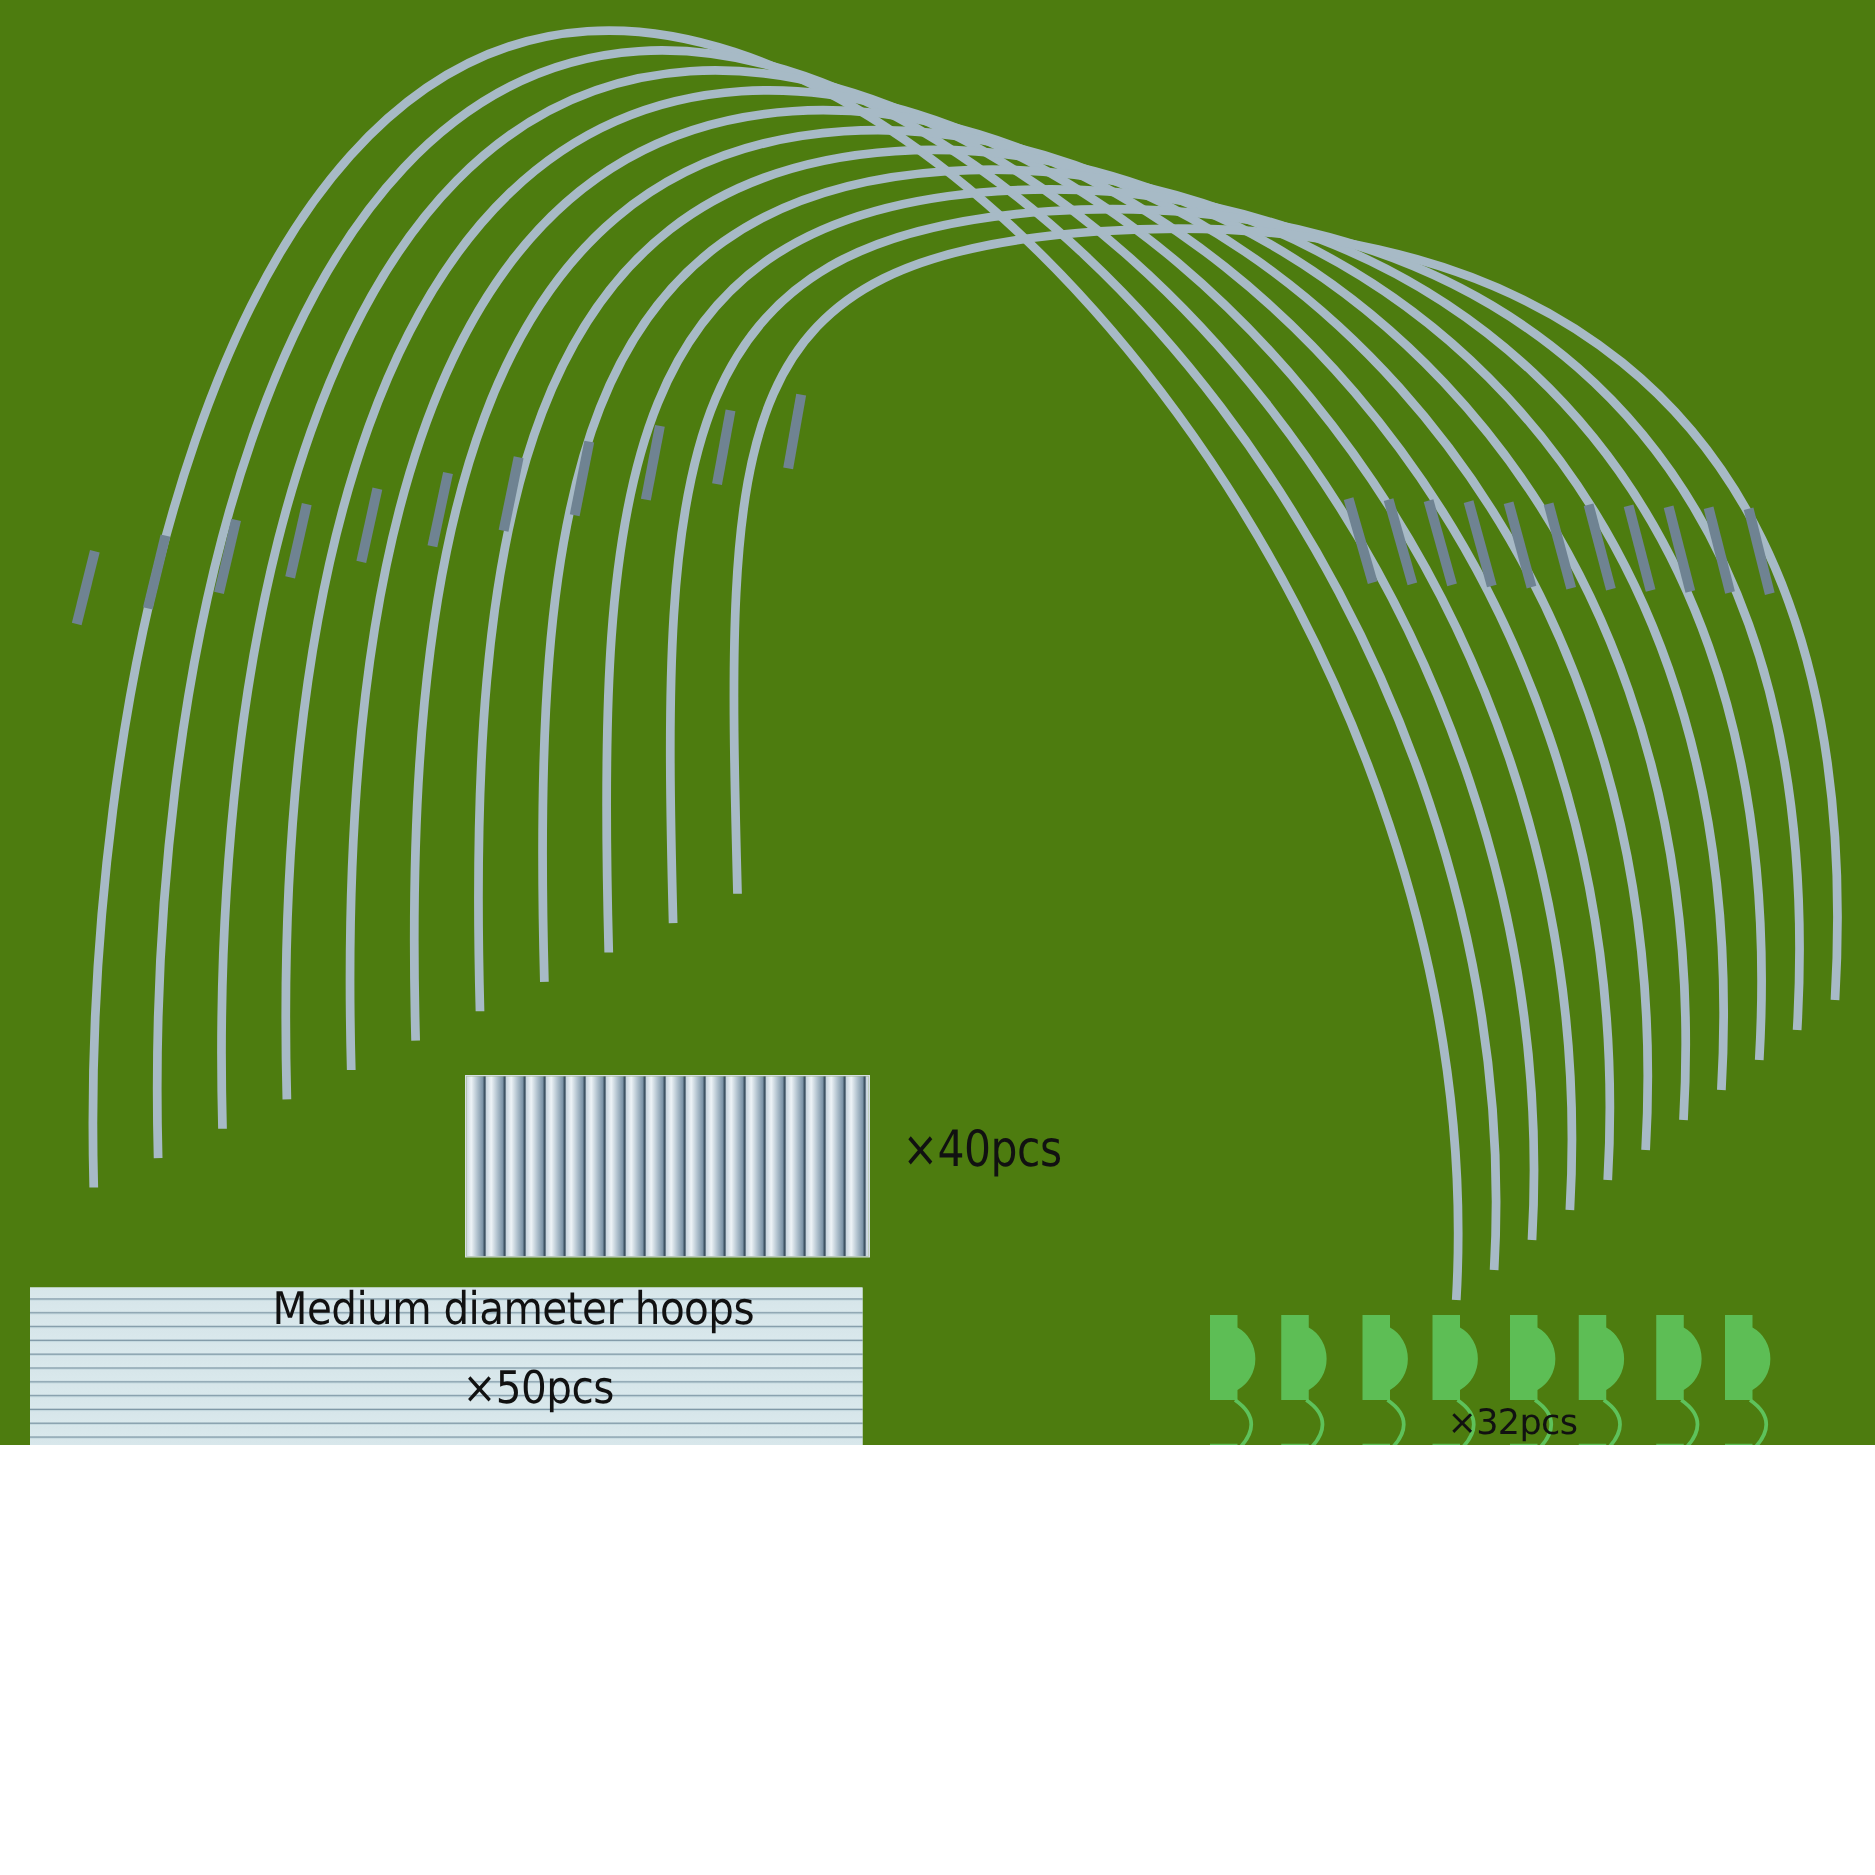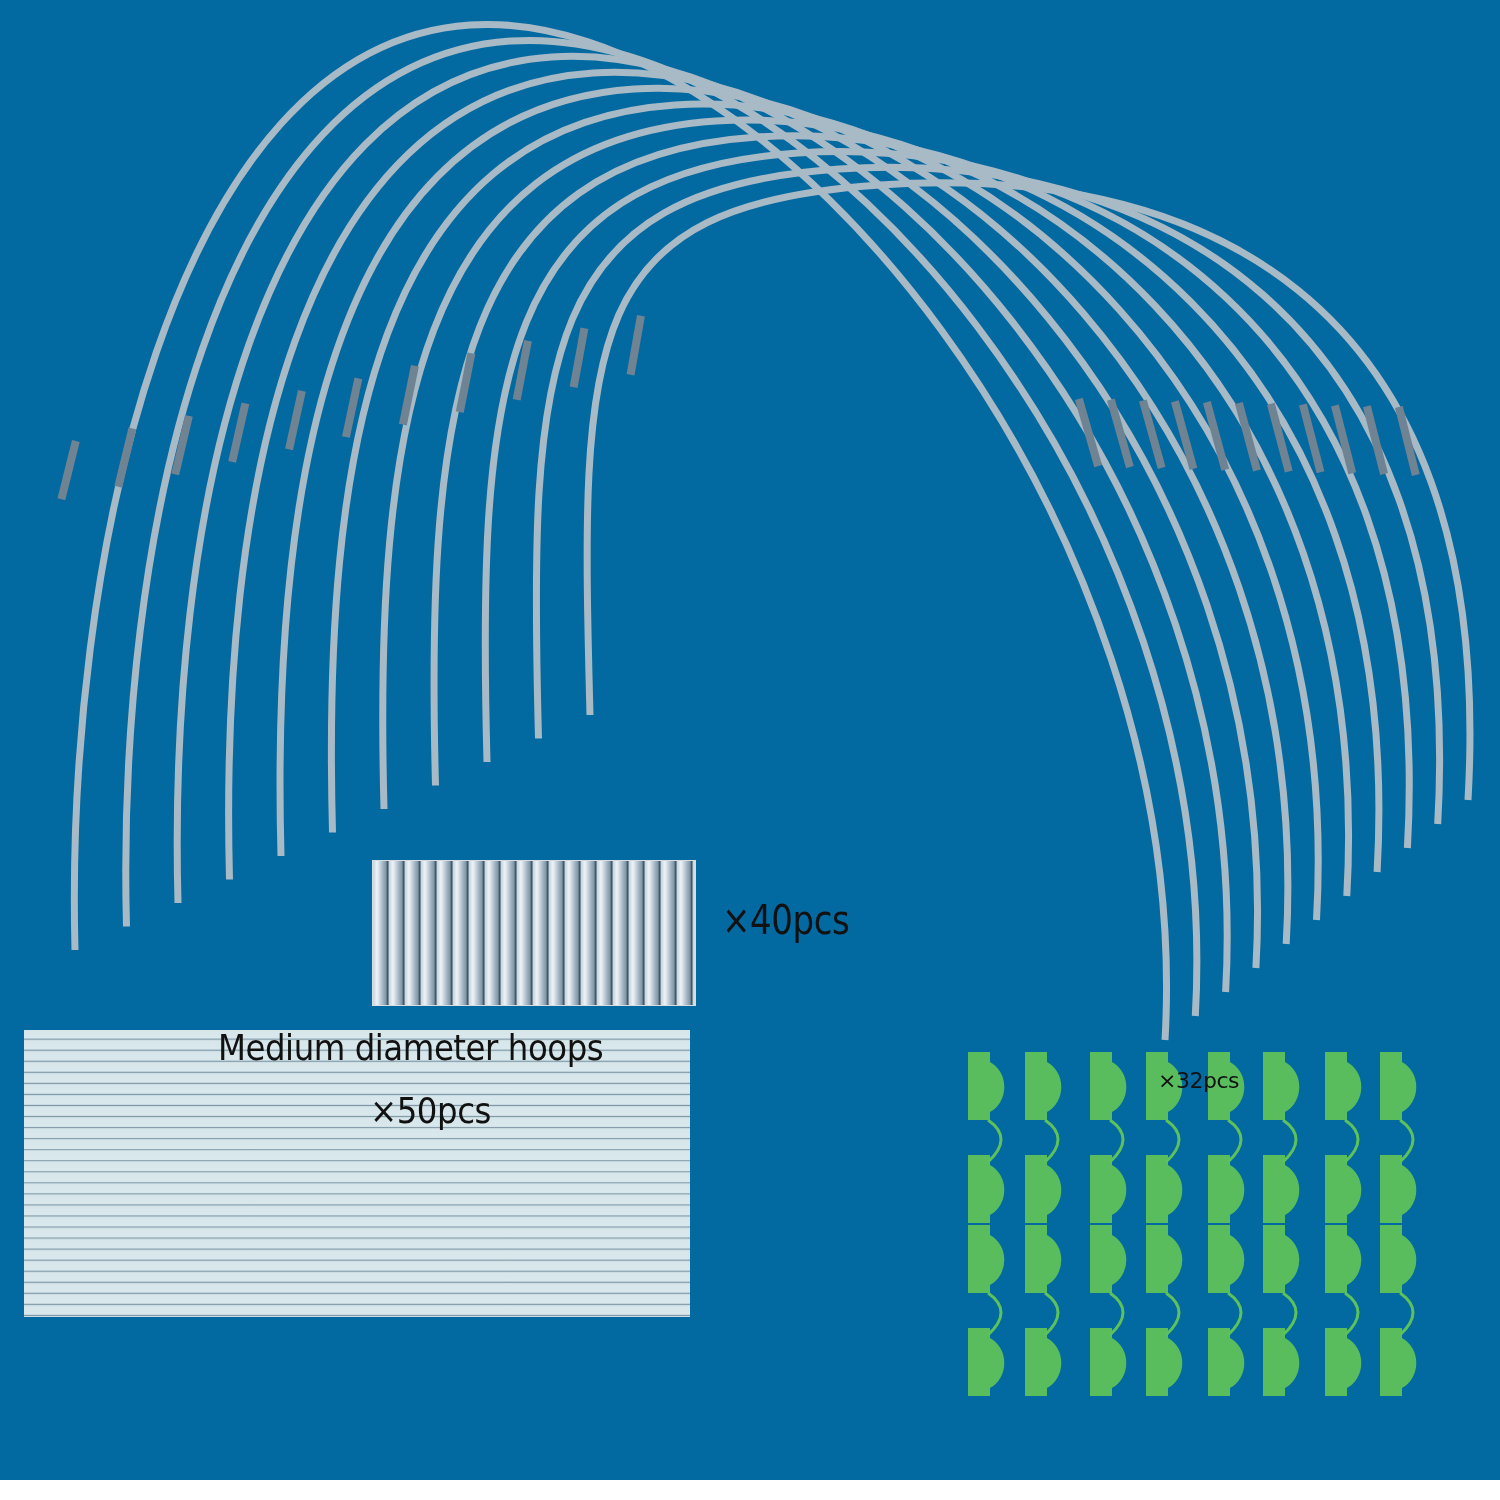--- a/index.html
+++ b/index.html
@@ -1,22 +1,22 @@
 <!DOCTYPE html>
 <html><head>
 <meta charset="utf-8">
 <style>
   html,body{margin:0;padding:0;background:#ffffff;}
-  #stage{position:relative;width:1500px;height:1480px;overflow:hidden;background:#0369a1;font-family:"Liberation Sans","DejaVu Sans",sans-serif;}
+  #stage{position:relative;width:1500px;height:1156px;overflow:hidden;background:#4d7c0f;font-family:"Liberation Sans","DejaVu Sans",sans-serif;}
   svg.full{position:absolute;left:0;top:0;}
   .label{position:absolute;color:#111;font-family:"DejaVu Sans","Liberation Sans",sans-serif;white-space:nowrap;letter-spacing:-0.5px;}
   #lbl-connectors{left:722px;top:897px;font-size:40px;transform:scaleX(0.85);transform-origin:left top;}
   #lbl-hoops-title{left:218px;top:1027px;font-size:36px;transform:scaleX(0.9);transform-origin:left top;}
   #lbl-hoops-qty{left:370px;top:1090px;font-size:36px;transform:scaleX(0.9);transform-origin:left top;}
-  #lbl-clips{left:1158px;top:1068px;font-size:22px;}
+  #lbl-clips{left:1158px;top:1121px;font-size:28px;}
   #connectors{position:absolute;left:372px;top:860px;width:322px;height:144px;
     background:repeating-linear-gradient(90deg,#c7d3dd 0px,#eef3f7 4px,#aebfcc 9px,#7e95a8 13px,#2f4354 15px,#c9d6e0 16px);
     border:1px solid #d6dee4;}
   #hoop-bundle{position:absolute;left:24px;top:1030px;width:666px;height:287px;
     background:repeating-linear-gradient(180deg,#d7e6ea 0px,#d9e8ec 8px,#7f98a6 9.2px,#c4d8de 10px,#d9e8ec 11.05px);
     background-color:#d8e7eb;}
 </style>
 </head>
 <body>
 

